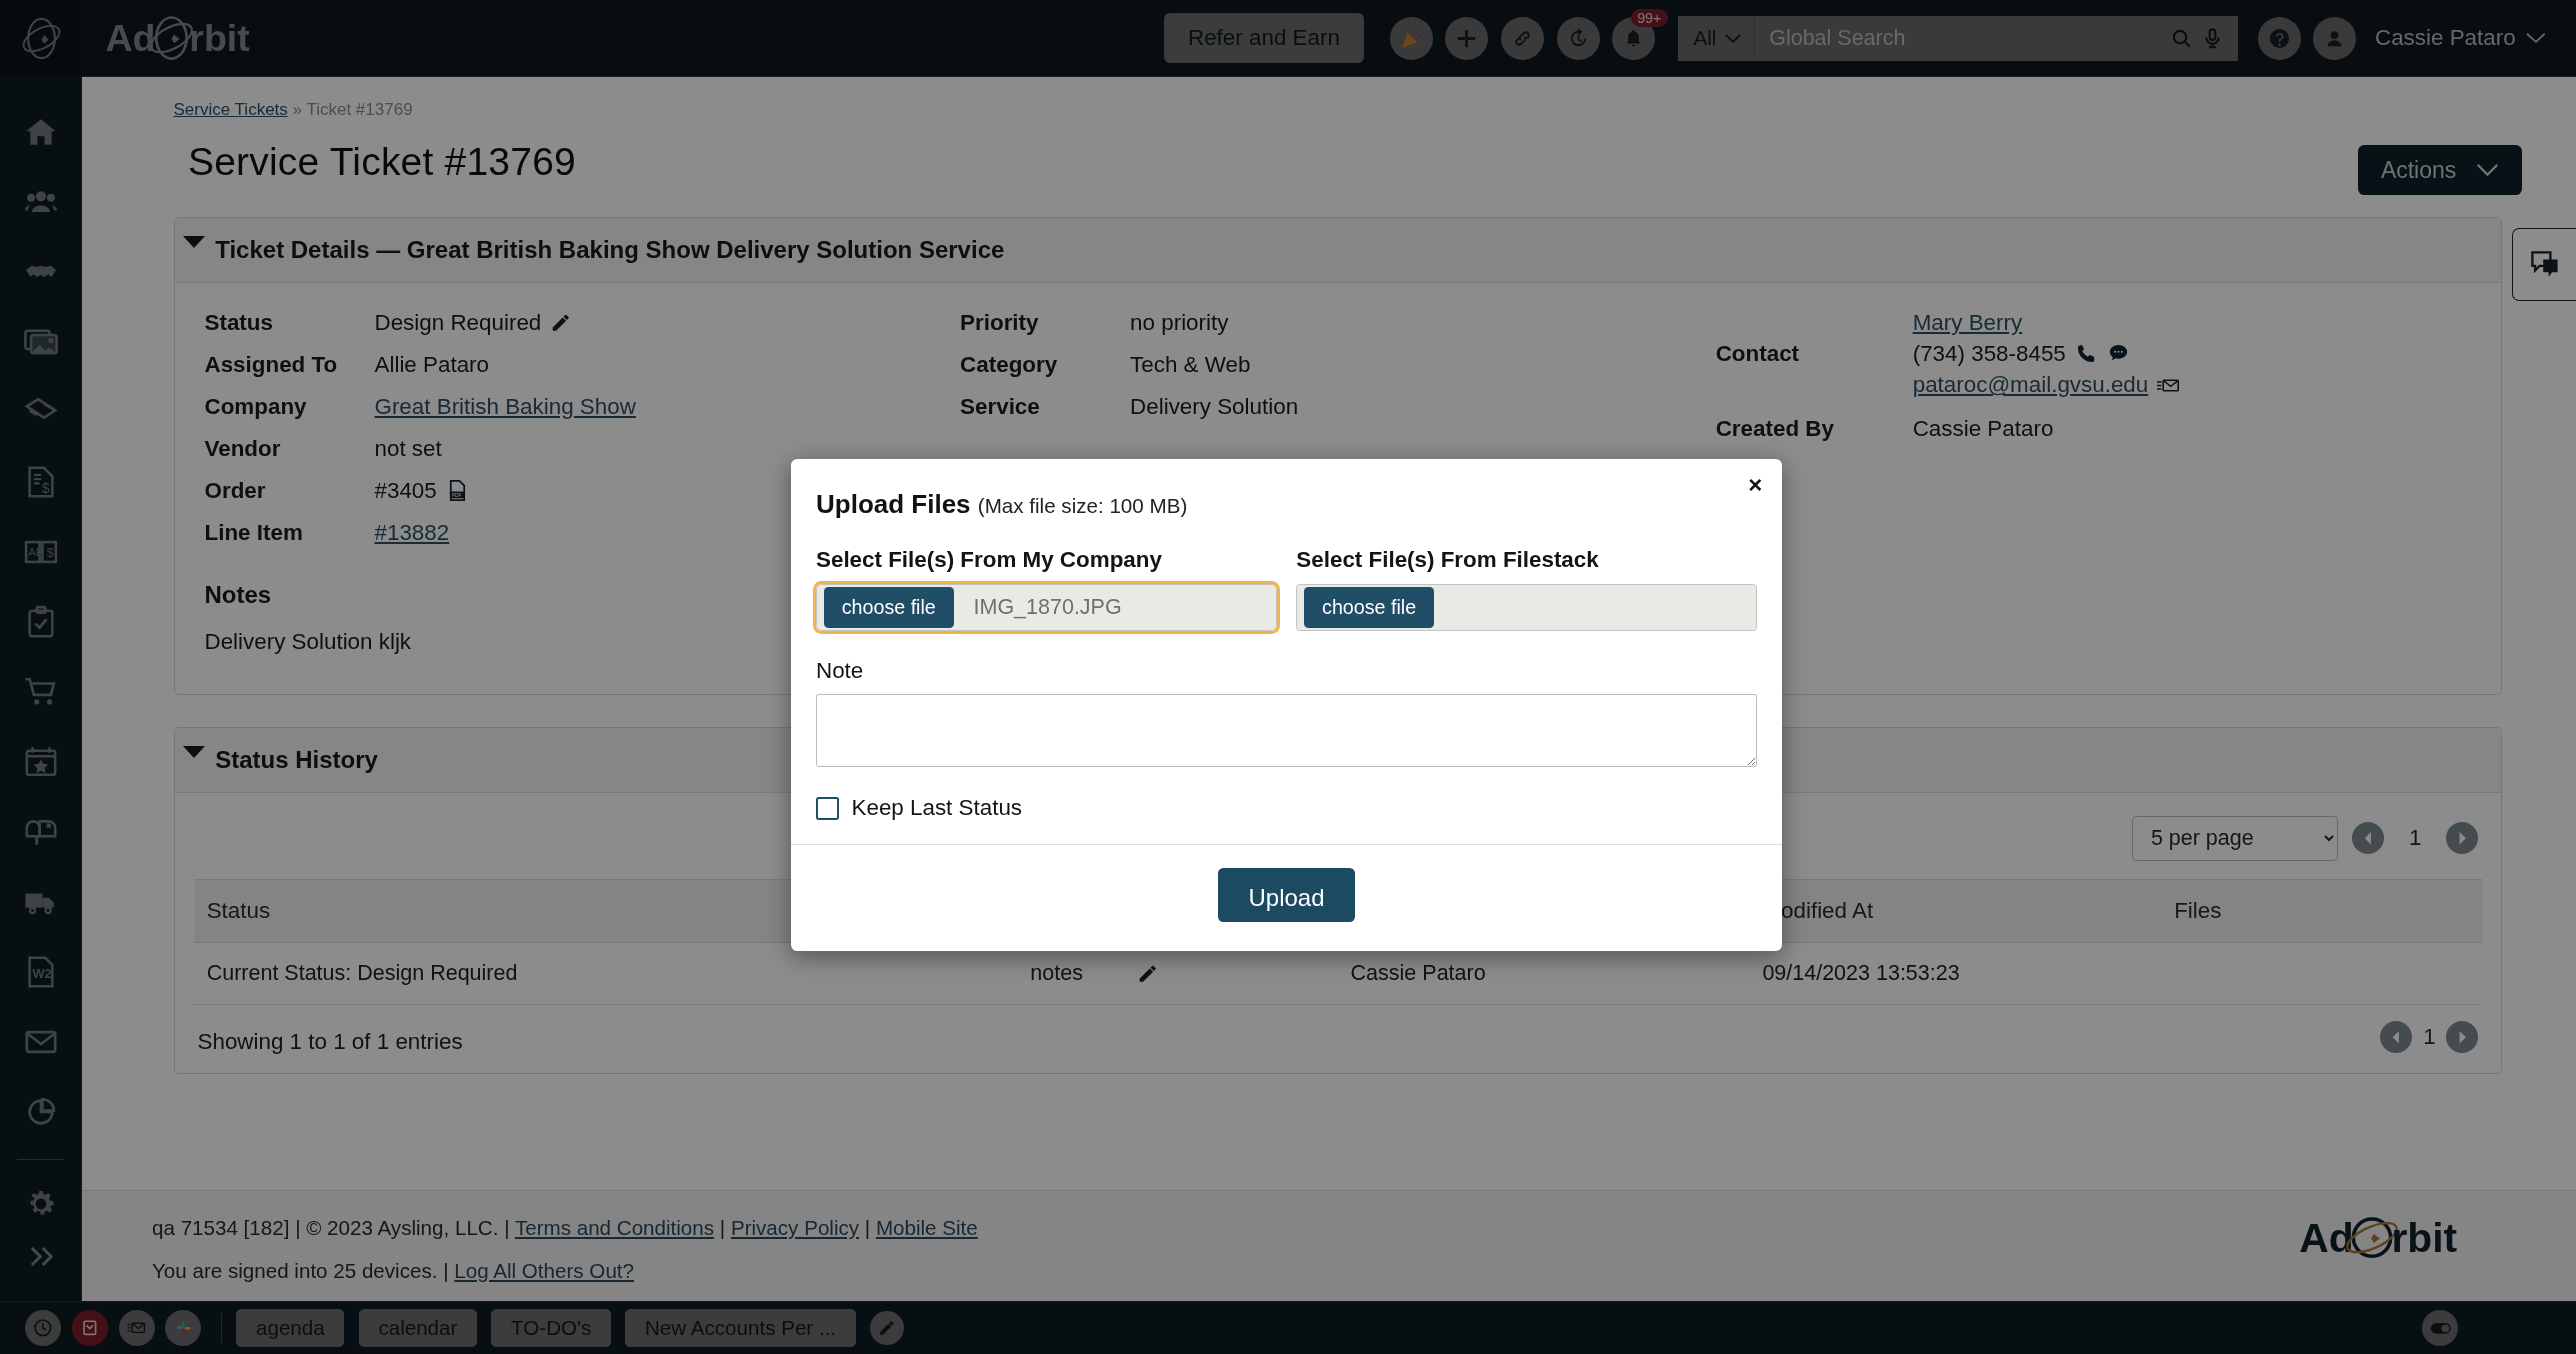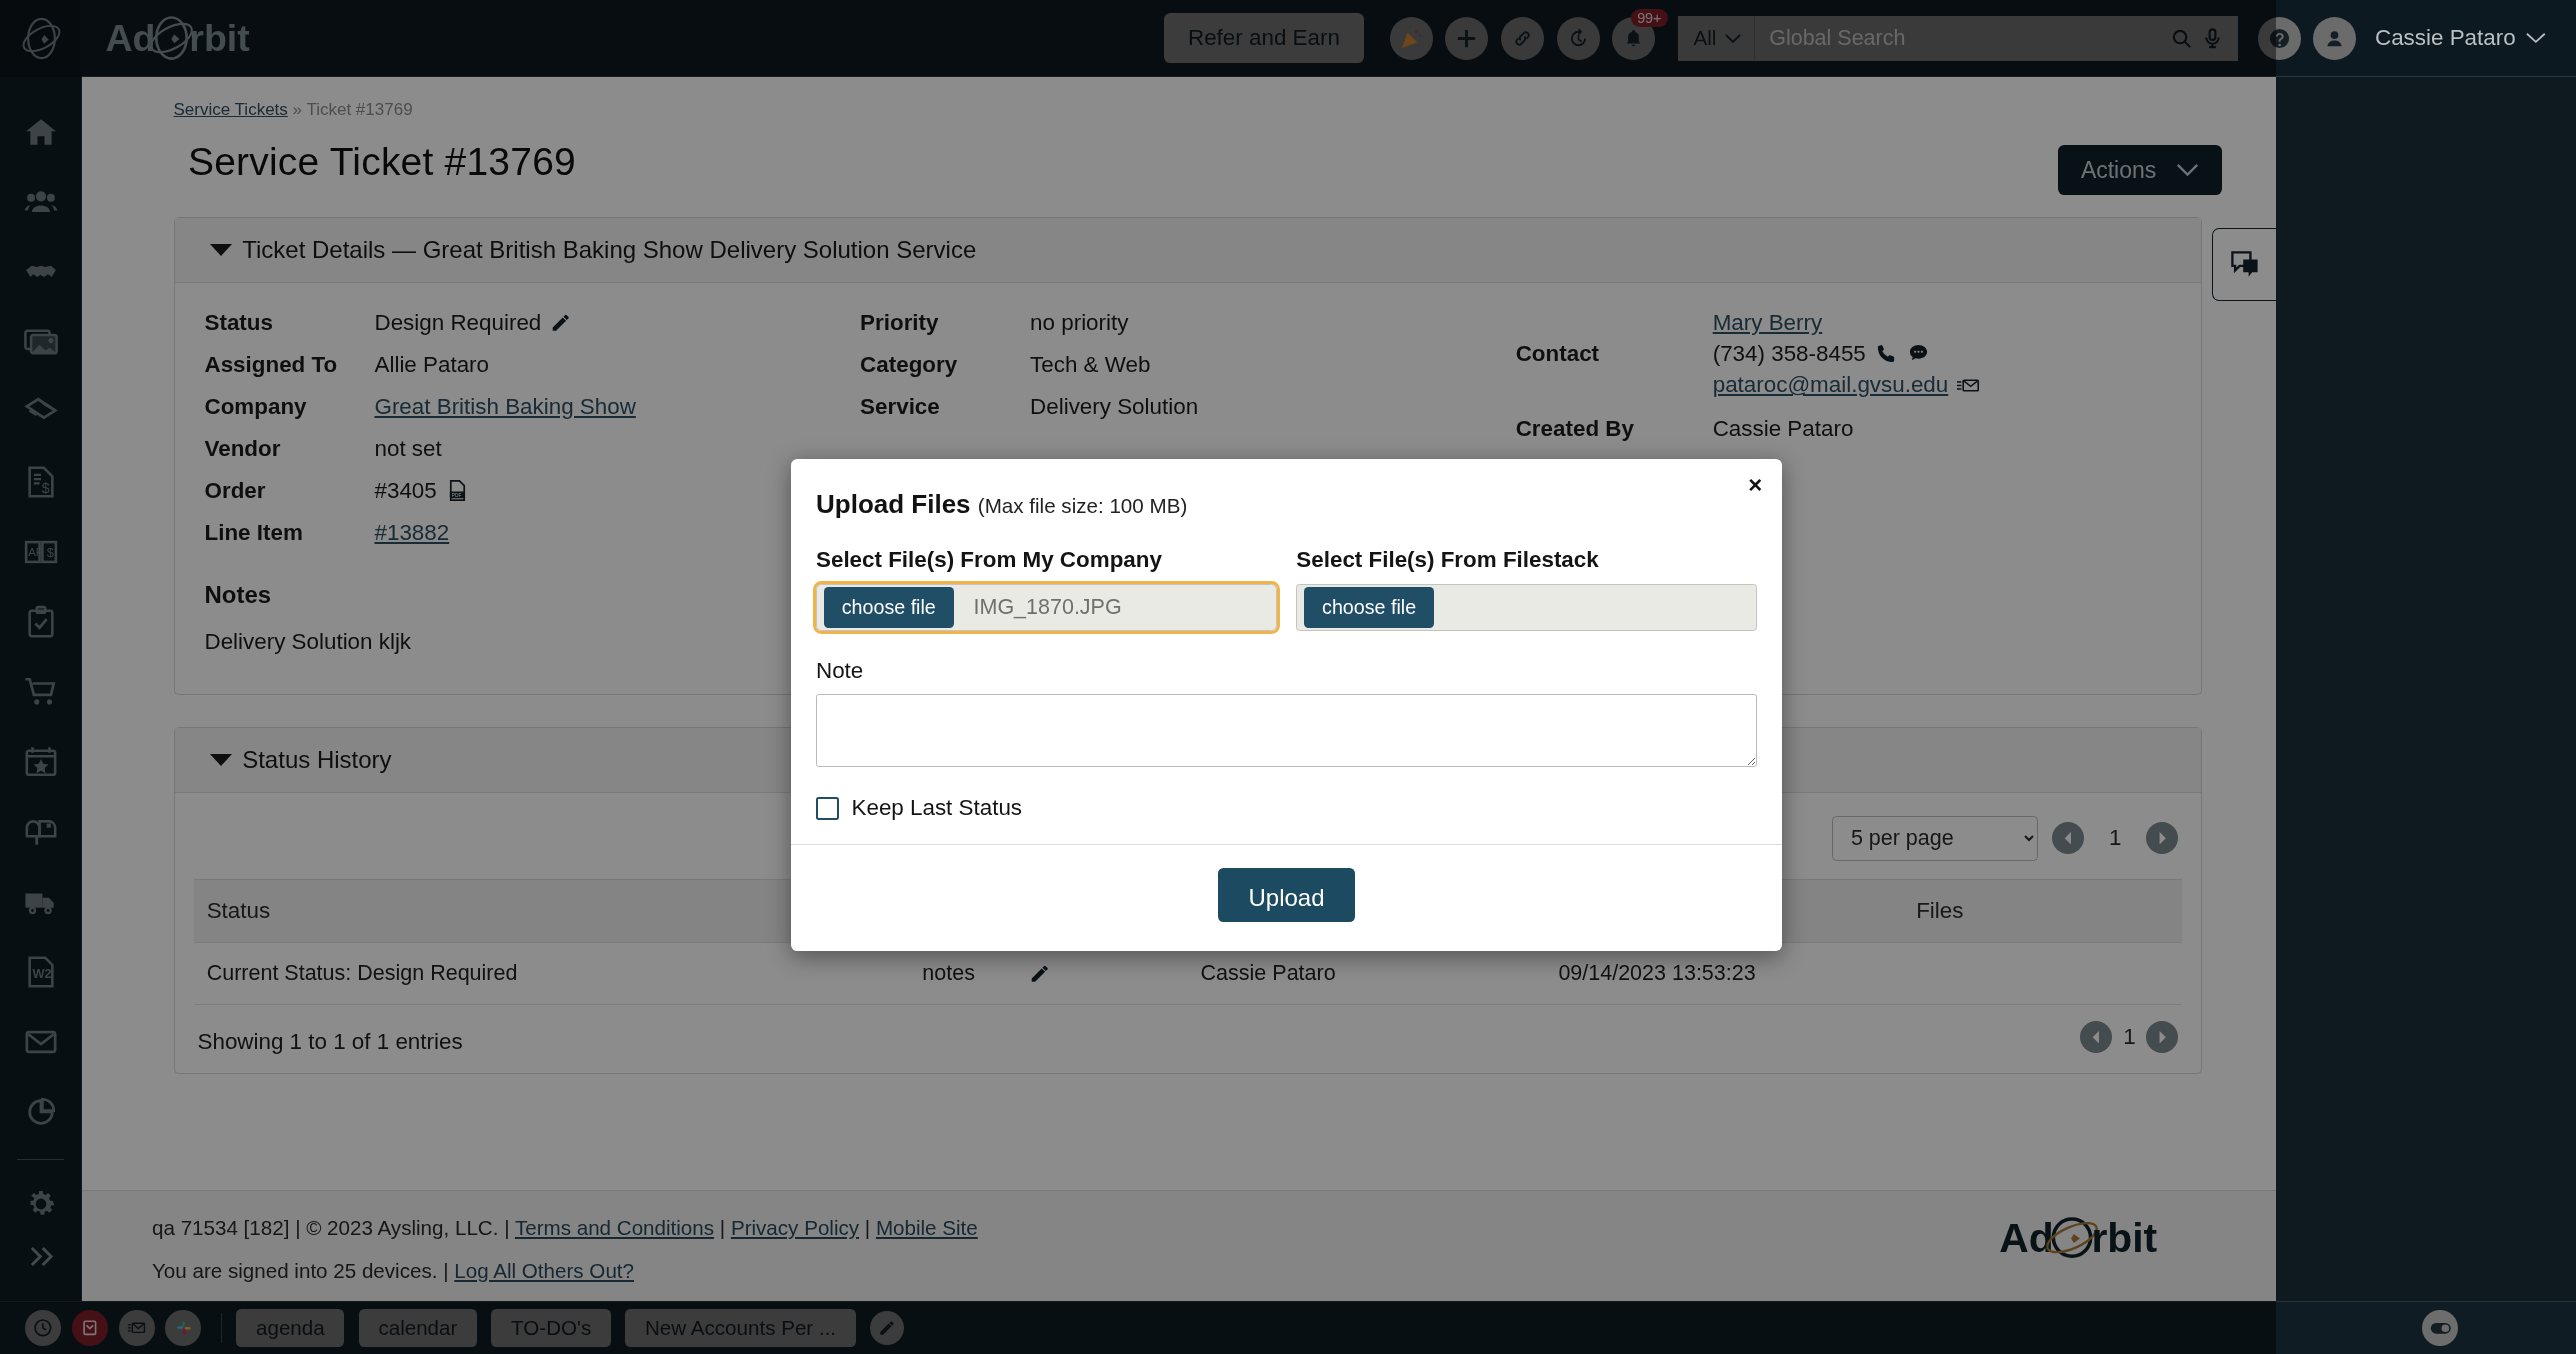--- a/index.html
+++ b/index.html
@@ -2,21 +2,21 @@
 <html style="font-size:14.3px"><head>
 <meta charset="utf-8">
 <style>
   * { box-sizing: border-box; margin: 0; padding: 0; }
   html, body {
     width: 2576px; height: 1354px;
     font-family: "Liberation Sans", sans-serif;
     overflow: hidden;
     background: #0e1a20;
   }
-  .app { position: relative; width: 2276px; height: 1354px; }
+  .app { position: relative; width: 2576px; height: 1354px; }
 
   
   .topbar {
     position: absolute; top: 0; left: 0; width: 2576px; height: 77px;
     background: #0d1920;
     display: flex; align-items: center;
     border-bottom: 0.9px solid #2a3940;
     z-index: 30;
   }
   .brand-rail {
@@ -107,22 +107,22 @@
     font-family: "Liberation Sans", sans-serif;
   }
   .actions-btn svg { width: 23px; height: 14.3px; fill: none; stroke: #c9ced1; stroke-width: 2.6; }
 
   .card {
     border: 0.9px solid #d8d8d8; border-radius: 4.5px; margin: 21.5px 19.7px 0 21.5px;
     background: #fff;
   }
   .card-head {
     background: #f4f4f4; border-bottom: 0.9px solid #dedede;
-    padding: 18px 35px; display: flex; align-items: center; gap: 10.7px;
-    font-size: 24px; font-weight: normal; color: #1a1a1a; cursor: pointer;
+    padding: 18px 8px; display: flex; align-items: flex-start; gap: 10.7px;
+    font-size: 24px; font-weight: bold; color: #1a1a1a; cursor: pointer;
   }
   .caret { width: 0; height: 0; border-left: 11.6px solid transparent; border-right: 11.6px solid transparent; border-top: 12.5px solid #1a1a1a; }
 
   .detail-grid {
     display: grid; grid-template-columns: 1fr 1fr 1fr; padding: 27px 30px 9px 30px;
   }
   .dcol { padding-right: 27px; }
   .drow { display: flex; align-items: flex-start; margin-bottom: 16px; }
   .dlabel { font-size: 22.4px; font-weight: bold; color: #1c1c1c; width: 170px; flex: none; }
   .dlabel.wide { width: 197px; }

